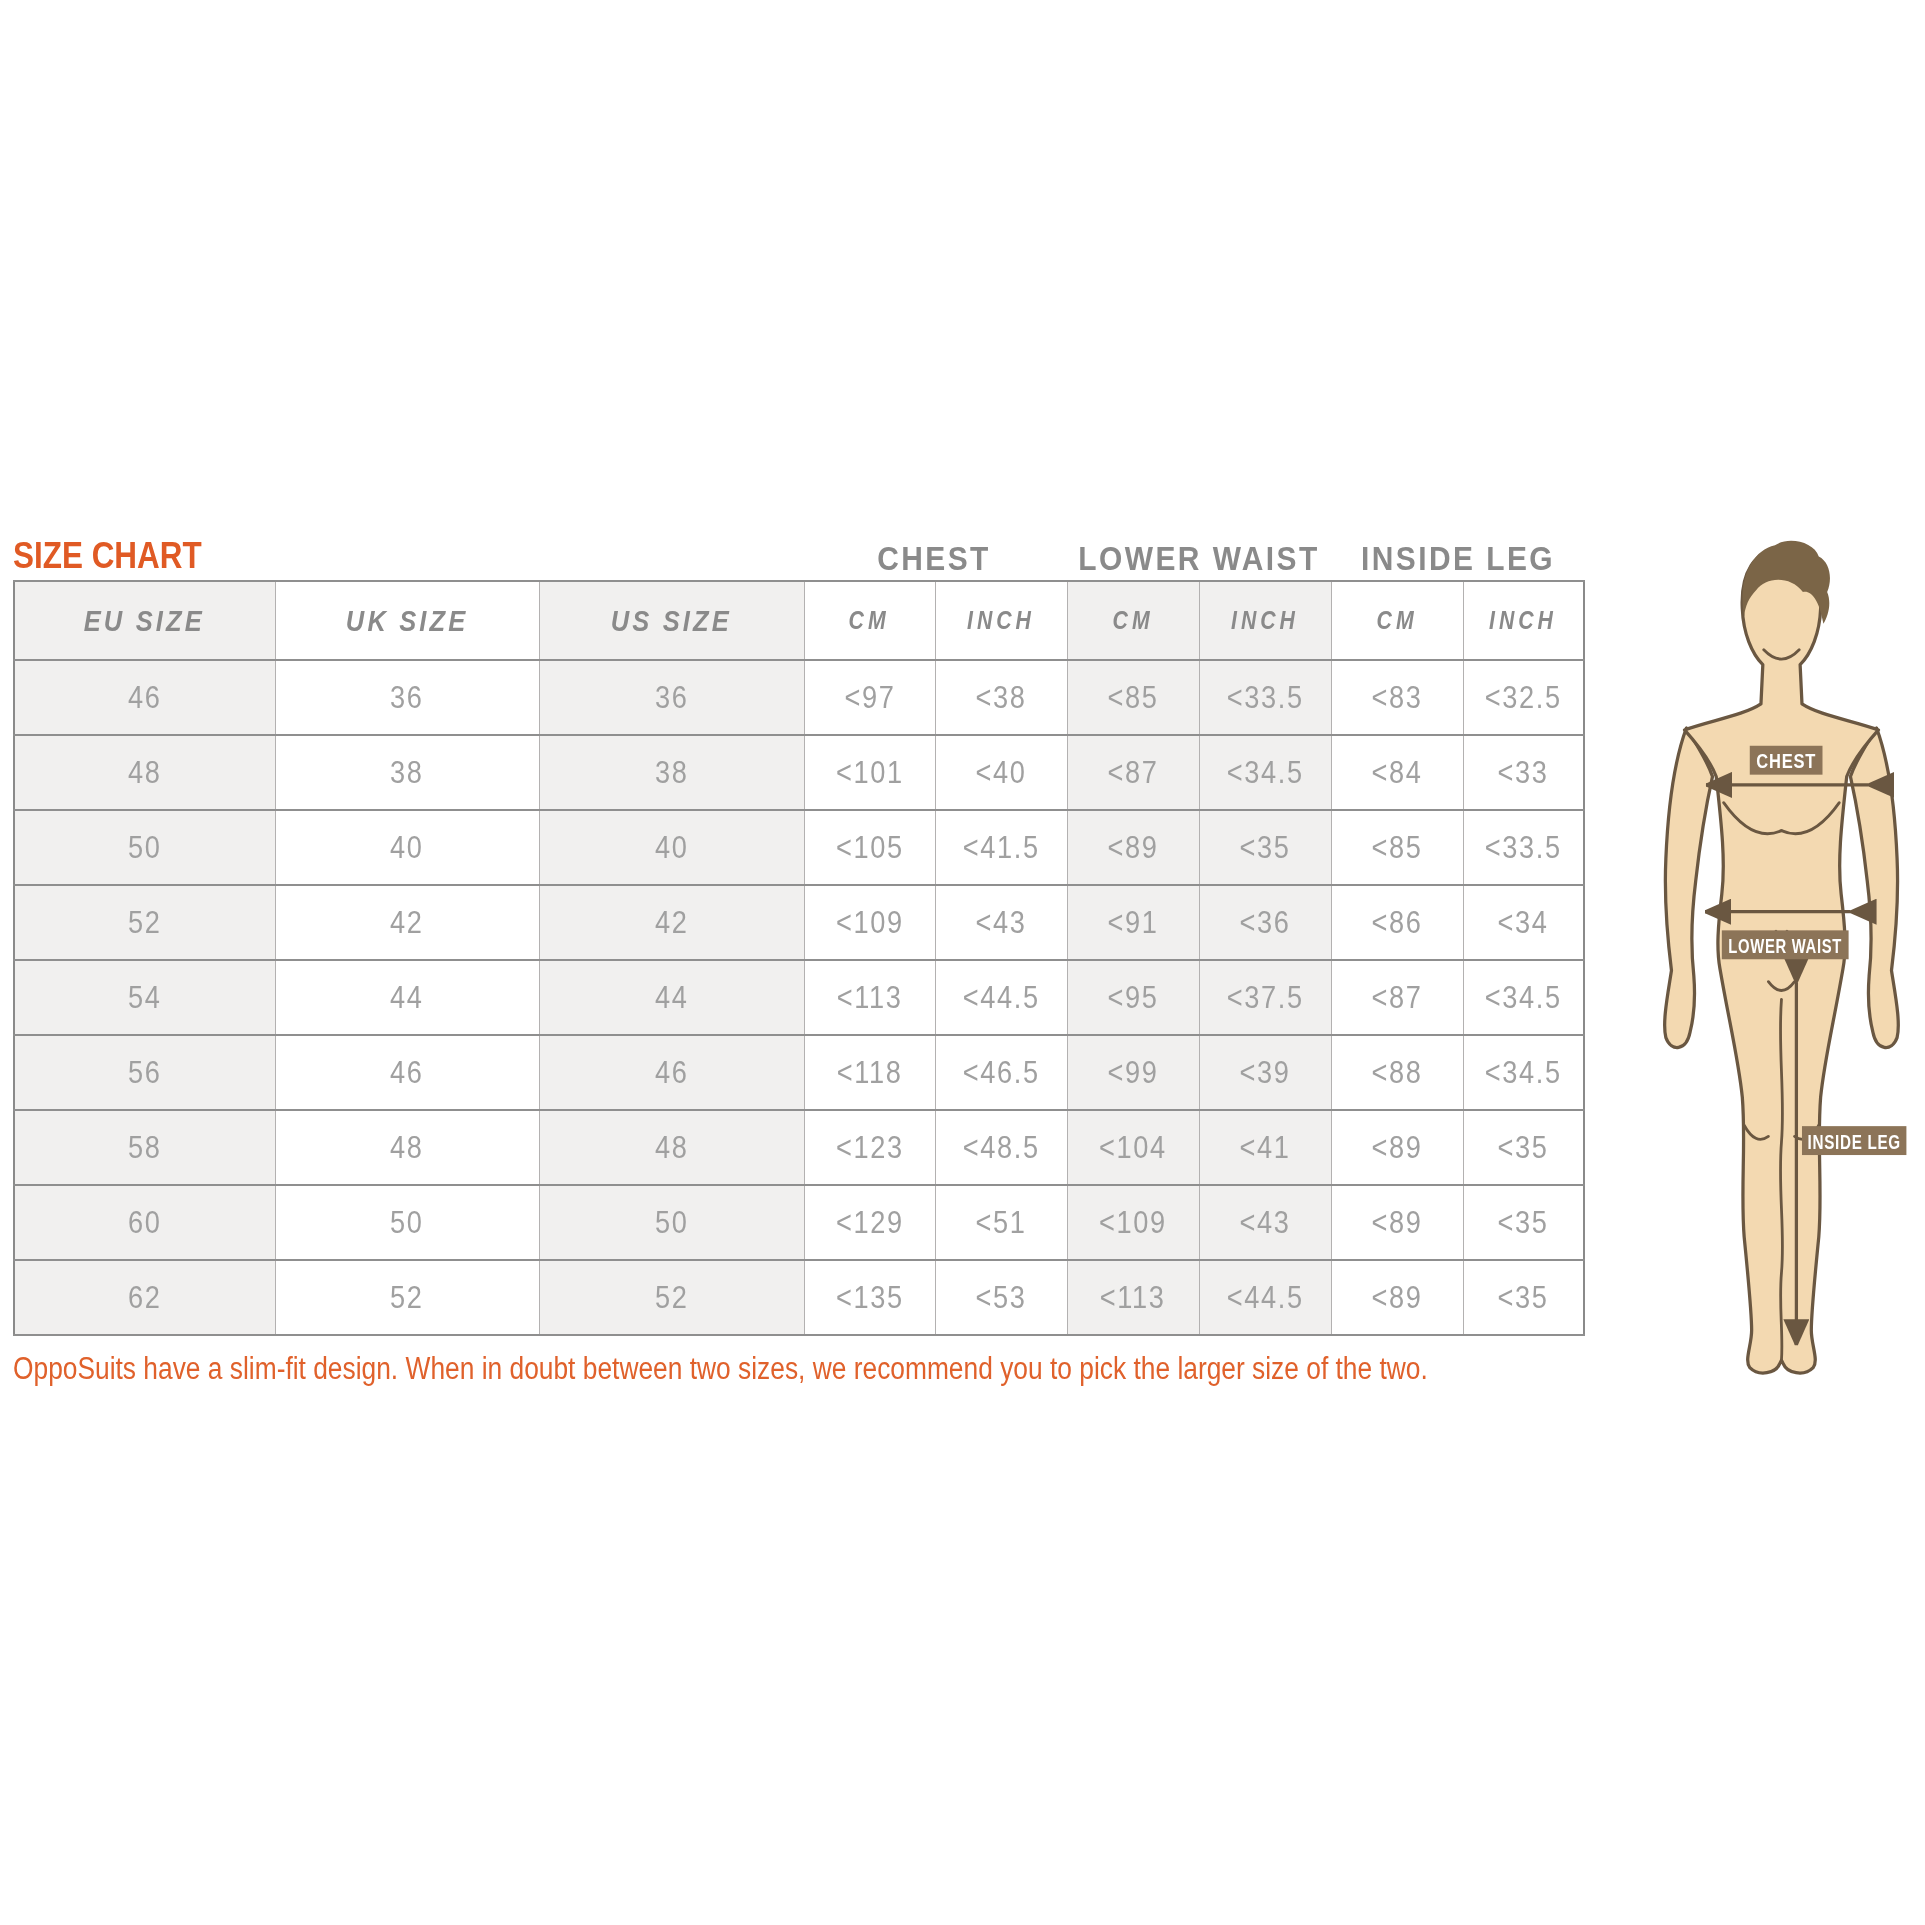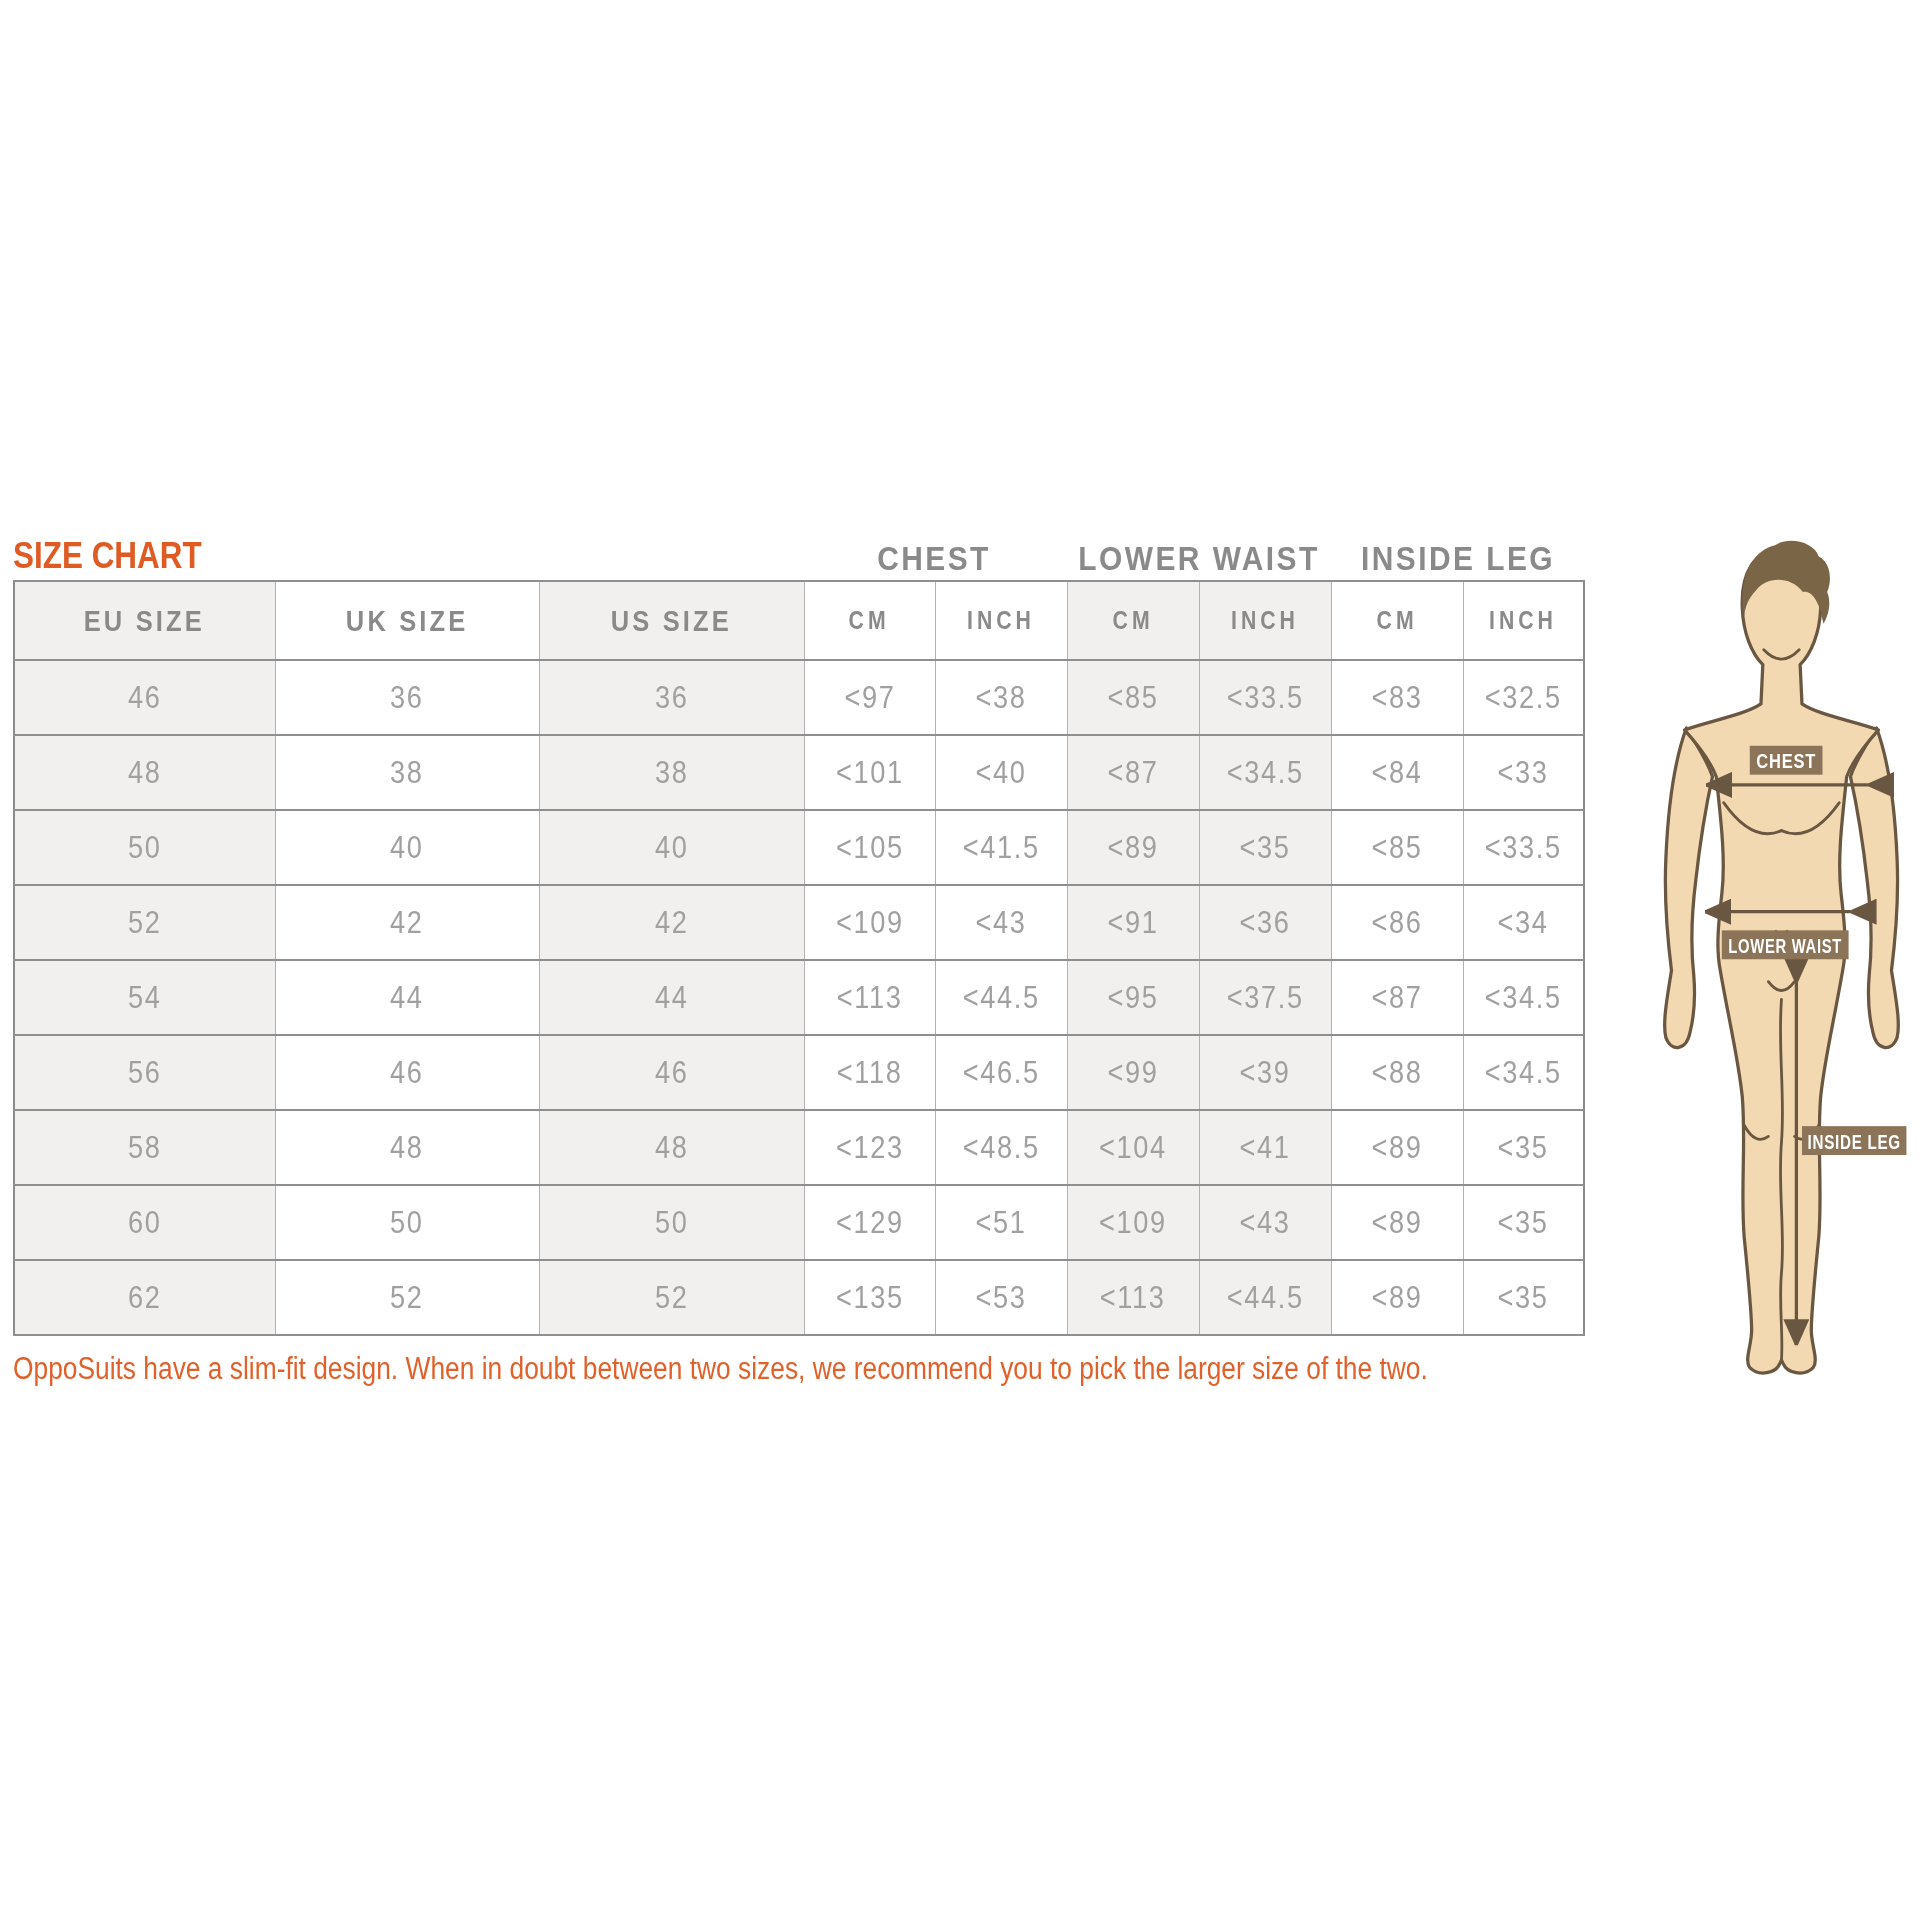--- a/index.html
+++ b/index.html
@@ -25,21 +25,21 @@
     position:absolute;left:13px;top:580px;width:1572px;
     border-collapse:collapse;table-layout:fixed;
     border:2.8px solid #8a8a8a;
   }
   table.size-chart th, table.size-chart td{
     padding:0;text-align:center;vertical-align:middle;
     border-left:1.9px solid #b3b1b1;border-right:1.9px solid #b3b1b1;
     border-top:2.8px solid #8f8f8f;border-bottom:2.8px solid #8f8f8f;
     background:#ffffff;
   }
-  tr.header-row{height:79px;}
+  tr.header-row{height:79px;font-style:italic;}
   tr.data-row{height:75px;}
   .shade{background:#f1f0ef !important;}
   .cell-text{display:inline-block;transform:scaleX(0.85);white-space:nowrap;}
   th.size-h .cell-text{font-size:30px;font-weight:bold;letter-spacing:3.7px;color:#8a8a8a;}
   th.unit-h .cell-text{font-size:25px;font-weight:bold;letter-spacing:4.7px;color:#8a8a8a;}
   td .cell-text{font-size:32px;font-weight:normal;letter-spacing:1.9px;color:#a0a0a0;}
   
   .footer-note{
     position:absolute;left:13px;top:1350px;
     font-size:31px;color:#e0612b;white-space:nowrap;

